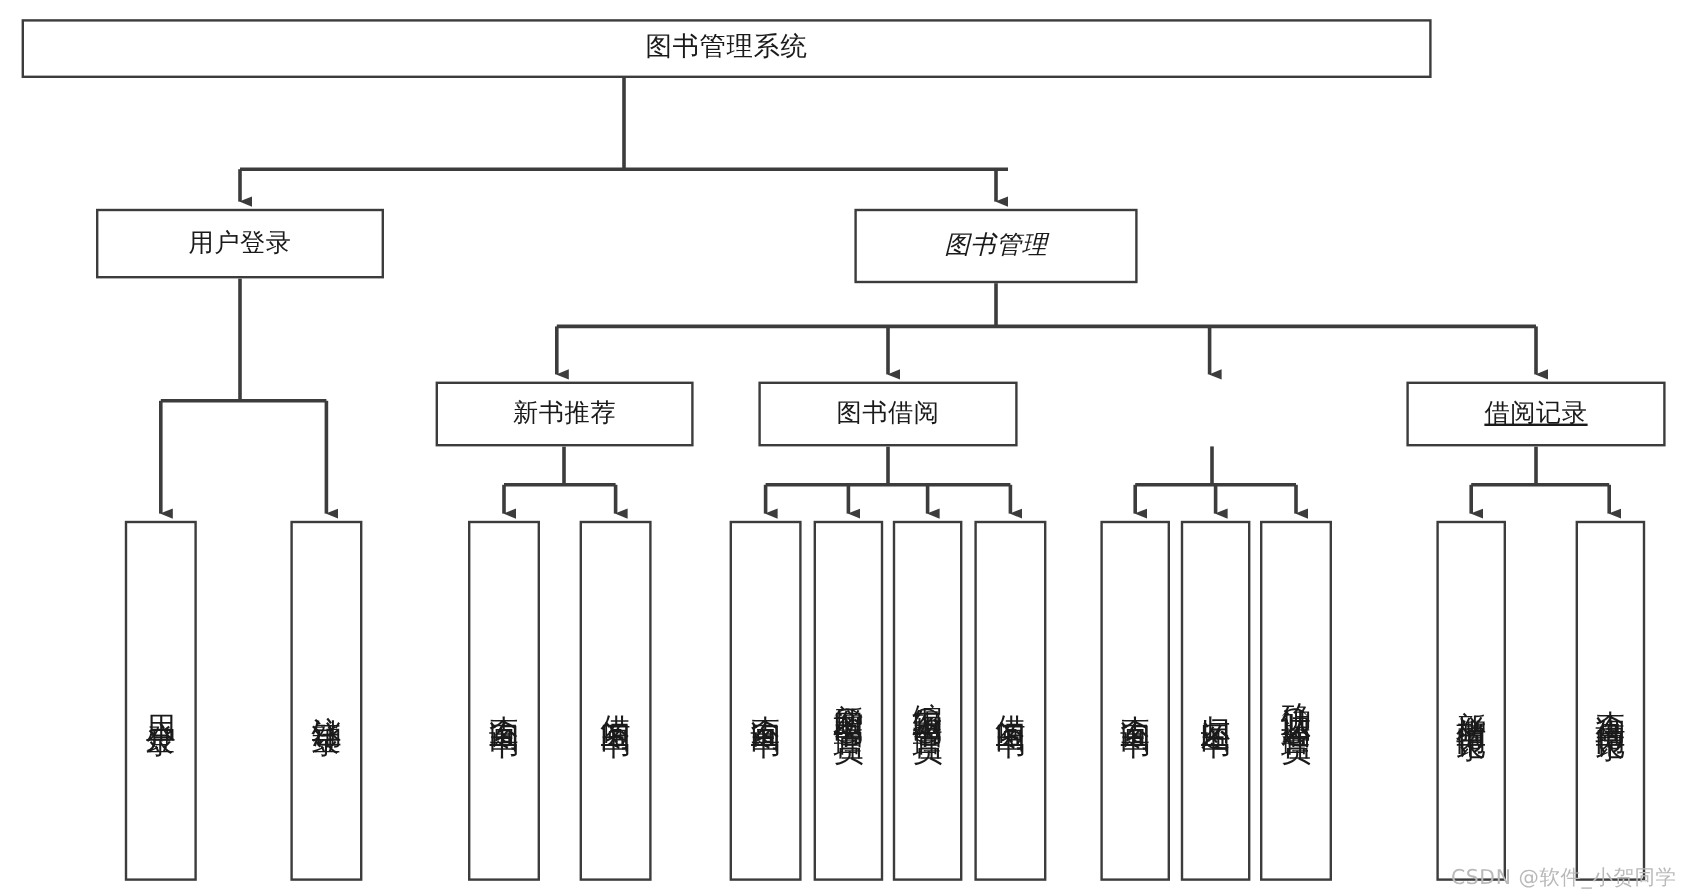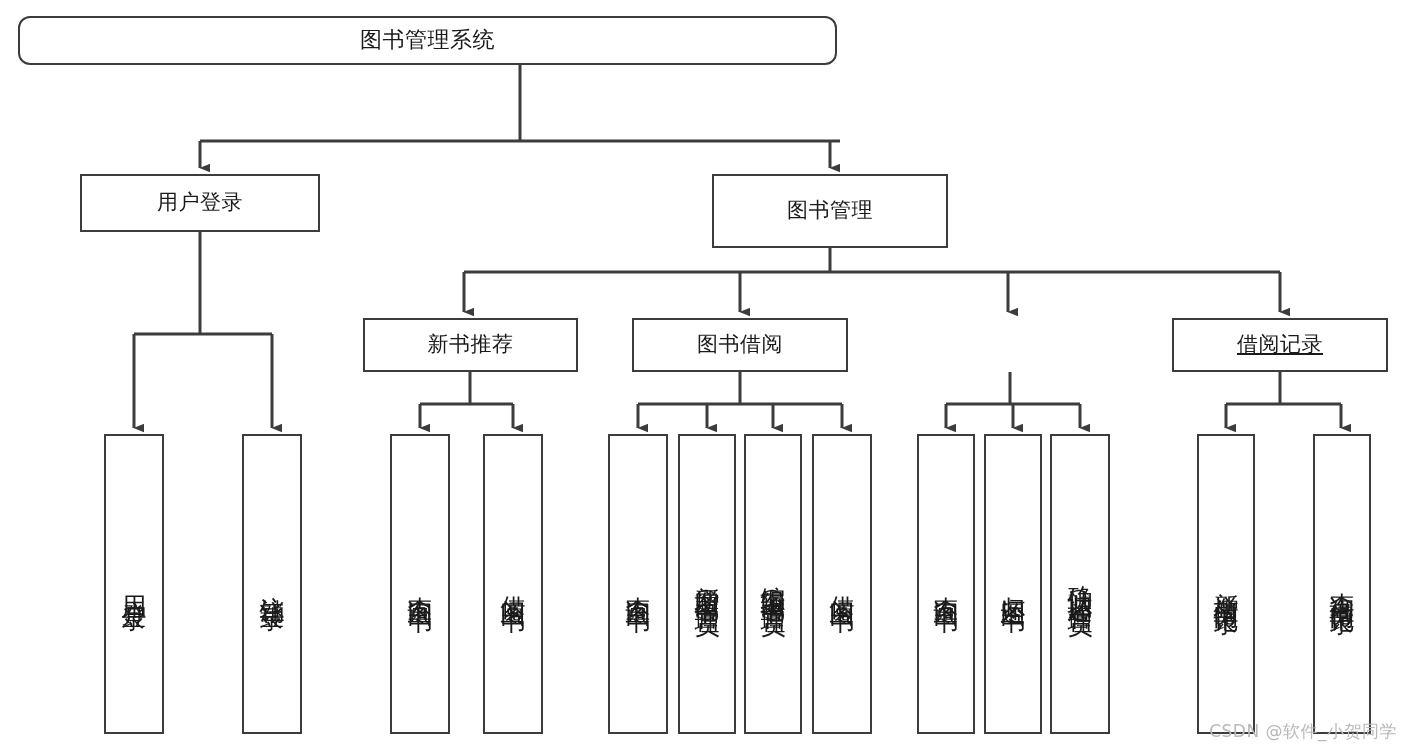--- a/index.html
+++ b/index.html
@@ -126,28 +126,28 @@
       <path d="M 1013 404 L 1013 428" marker-end="url(#arrowhead)"></path>
       <path d="M 1080 404 L 1080 428" marker-end="url(#arrowhead)"></path>
 
       <path d="M 1280 372 L 1280 404"></path>
       <path d="M 1226 404 L 1341 404"></path>
       <path d="M 1226 404 L 1226 428" marker-end="url(#arrowhead)"></path>
       <path d="M 1341 404 L 1341 428" marker-end="url(#arrowhead)"></path>
     </g>
   </svg>
 
-  <div class="node horiz root" style="left:18px; top:16px; width:819px; height:49px;border-radius:12px;">
+  <div class="node horiz root" style="left:18px; top:16px; width:1175px; height:49px;">
     <span class="node-label">图书管理系统</span>
   </div>
 
   <div class="node horiz" style="left:80px; top:174px; width:240px; height:58px;">
     <span class="node-label">用户登录</span>
   </div>
-  <div class="node horiz" style="left:712px; top:174px; width:236px; height:74px;">
+  <div class="node horiz" style="left:712px; top:174px; width:236px; height:62px;font-style:italic;">
     <span class="node-label">图书管理</span>
   </div>
 
   <div class="node horiz" style="left:363px; top:318px; width:215px; height:54px;">
     <span class="node-label">新书推荐</span>
   </div>
   <div class="node horiz" style="left:632px; top:318px; width:216px; height:54px;">
     <span class="node-label">图书借阅</span>
   </div>
   <div class="node horiz" style="left:1172px; top:318px; width:216px; height:54px;text-decoration:underline;">

